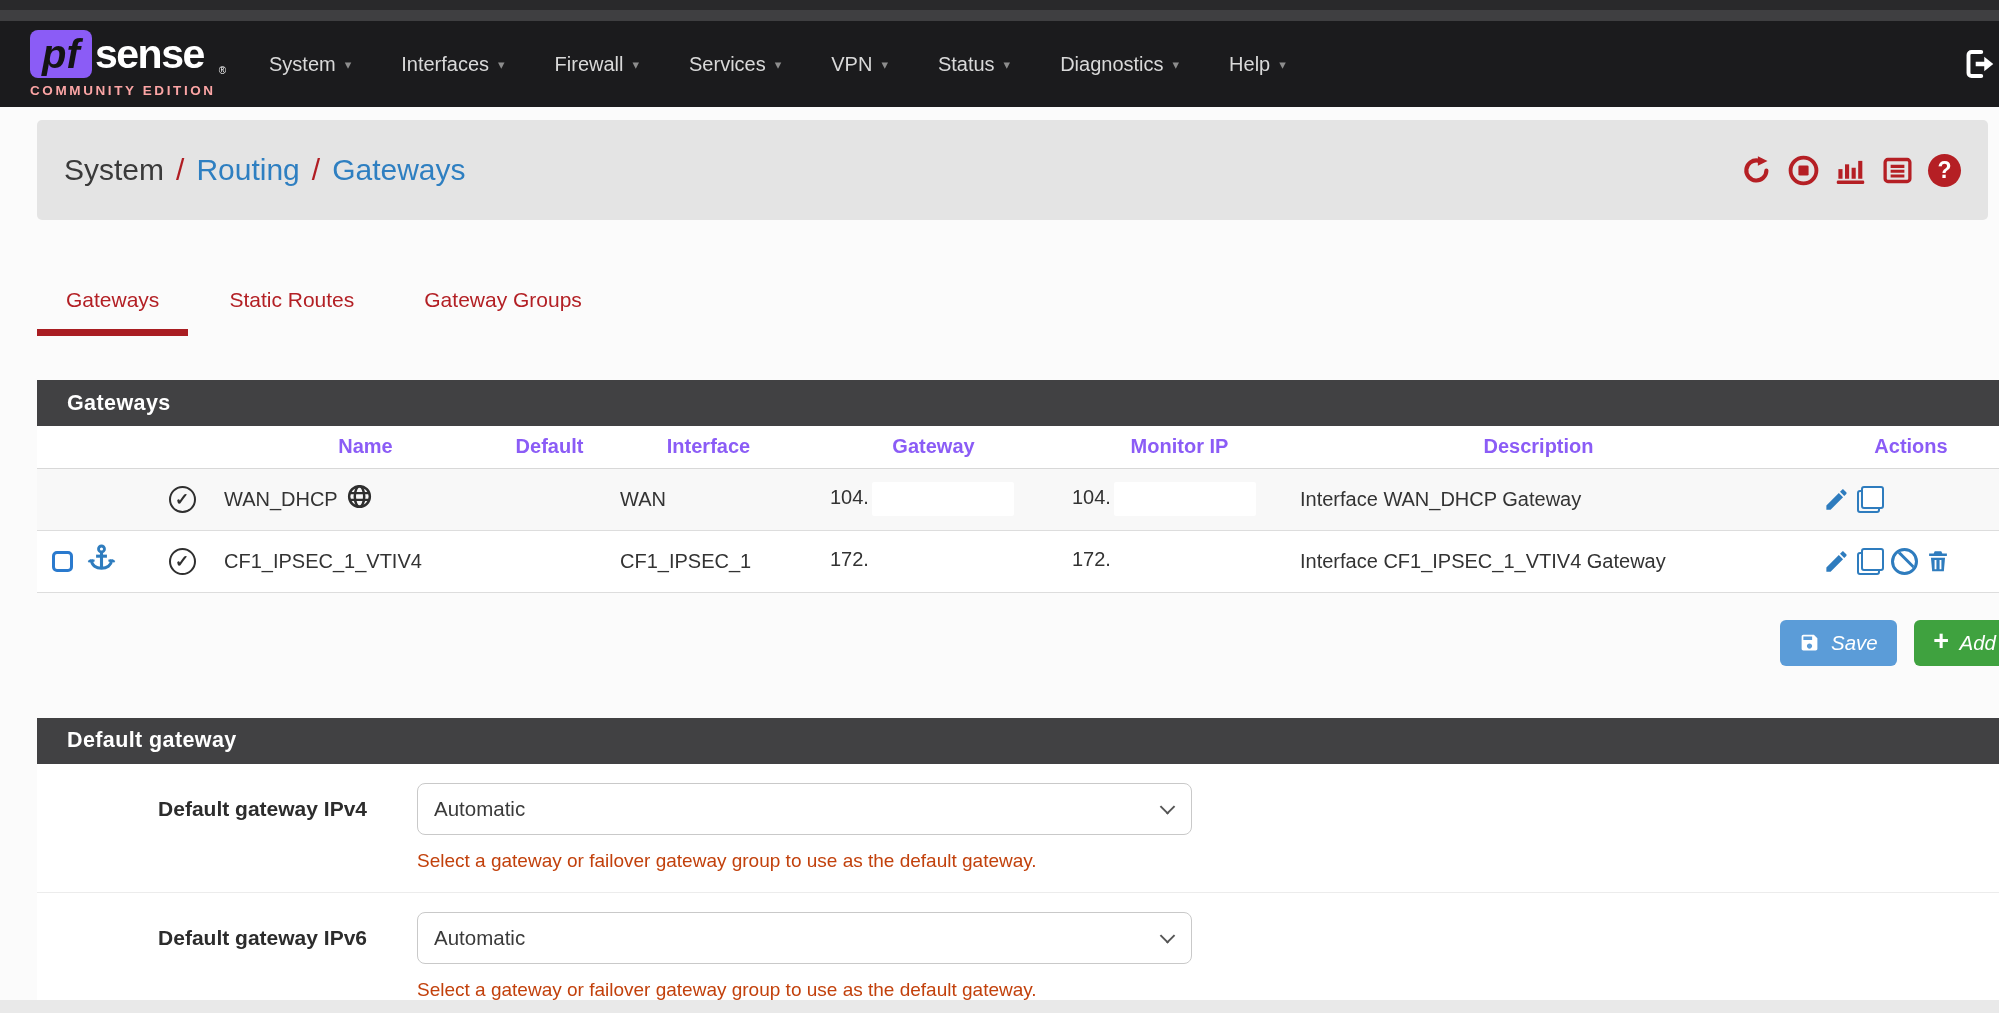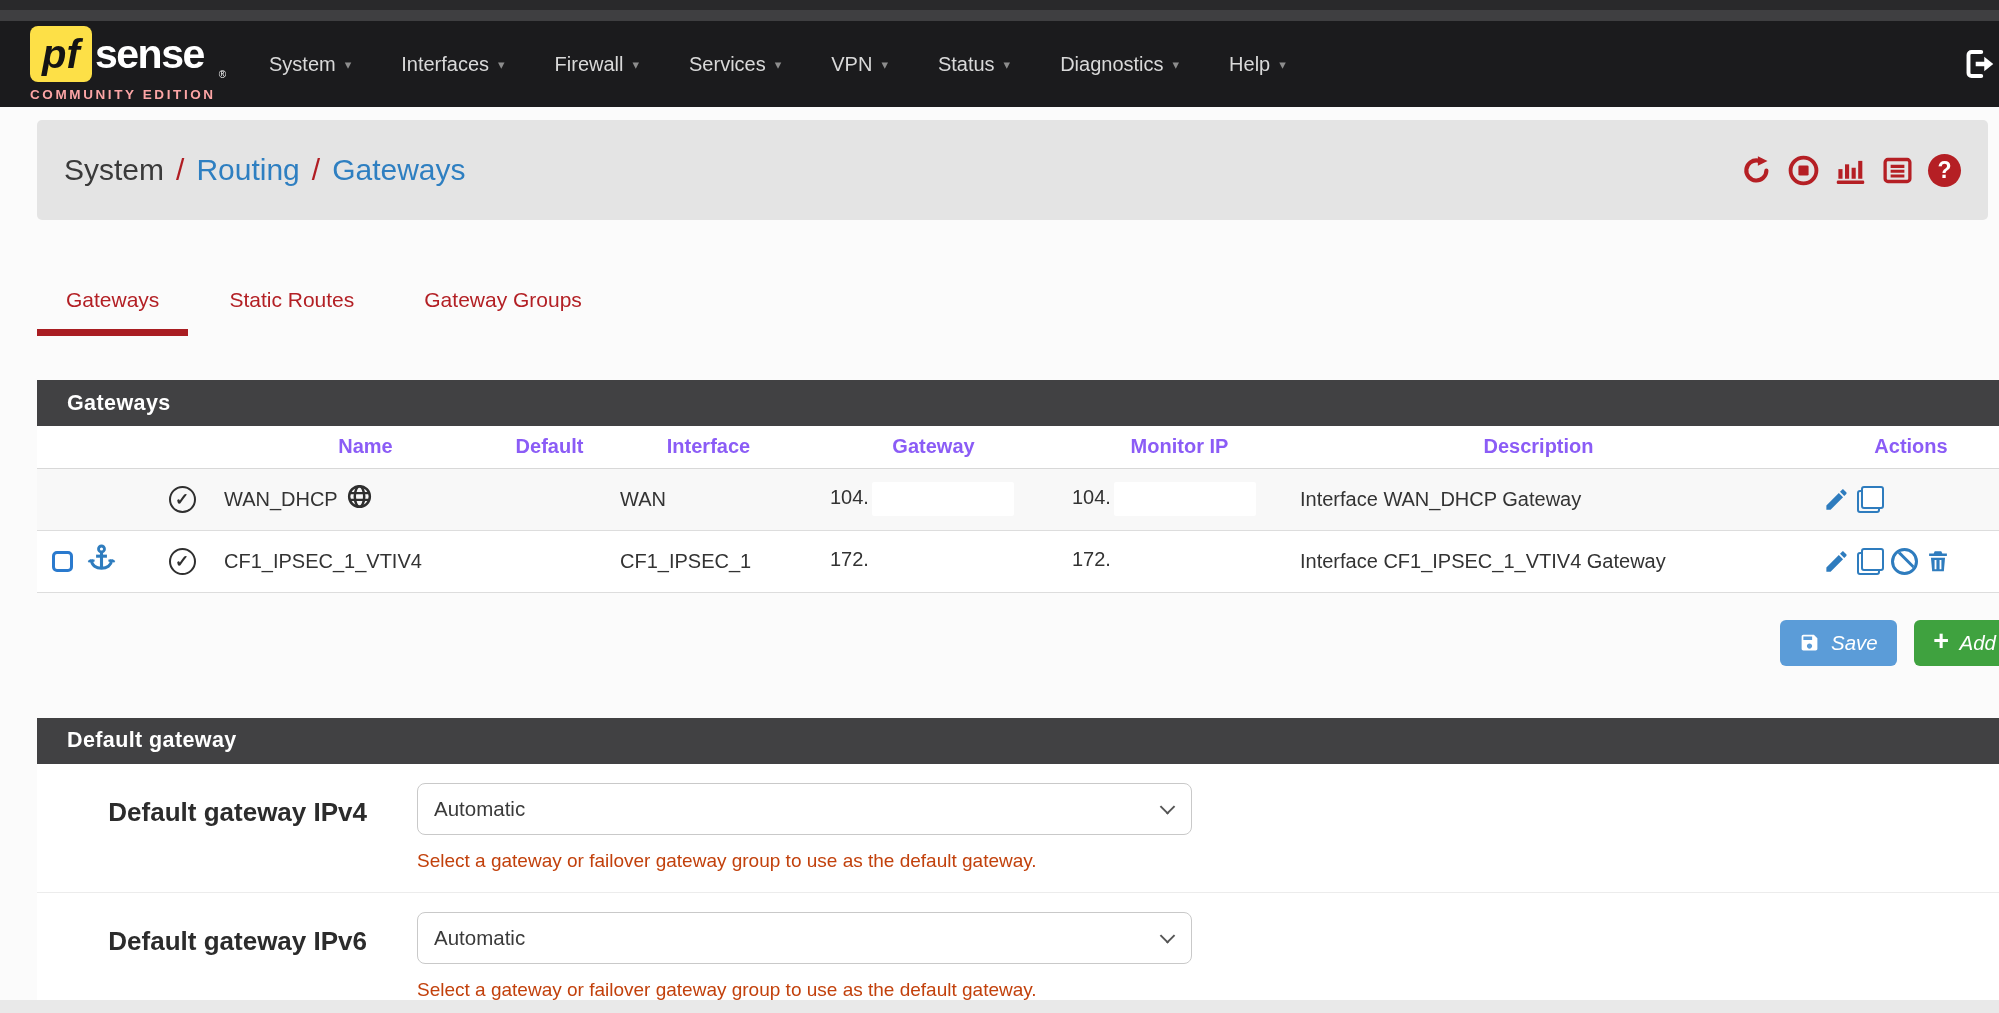--- a/index.html
+++ b/index.html
@@ -6,21 +6,21 @@
   html,body { width:1999px; height:1013px; overflow:hidden; }
   body { font-family:"Liberation Sans", sans-serif; background:#fbfbfb; position:relative; }
 
   
   .strip1 { height:10px; background:#29292b; }
   .strip2 { height:11px; background:#3f3f41; }
   .navbar { height:86px; background:#1b1b1d; display:flex; align-items:center; padding-left:30px; position:relative; }
 
   .brand { width:188px; flex:0 0 auto; cursor:pointer; }
   .brand-top { display:flex; align-items:center; position:relative; }
-  .pf-box { background:#fde047; border-radius:8px; width:62px; height:56px; display:flex; align-items:center; justify-content:center;
+  .pf-box { background:#8b5cf6; border-radius:8px; width:62px; height:48px; display:flex; align-items:center; justify-content:center;
             font-style:italic; font-weight:bold; font-size:40px; color:#141414; }
   .sense { color:#fff; font-weight:bold; font-size:41px; letter-spacing:-1.5px; margin-left:3px; line-height:1; }
   .reg { color:#fff; font-size:10px; position:absolute; right:-8px; bottom:2px; }
   .brand-sub { color:#fca5a5; font-size:13.5px; font-weight:bold; letter-spacing:2.6px; margin-top:5px; white-space:nowrap; }
 
   .nav-menu { display:flex; margin-left:26px; }
   .nav-item { color:#d9d9d9; font-size:20px; padding:0 25px; height:86px; display:flex; align-items:center; cursor:pointer; white-space:nowrap; }
   .caret { color:#8d8d8d; font-size:13px; margin-left:9px; }
   .logout { position:absolute; right:2px; top:50%; transform:translateY(-50%); cursor:pointer; width:36px; height:36px; }
 
@@ -73,21 +73,21 @@
   .btn-row { display:flex; justify-content:flex-end; align-items:center; gap:17px; margin:27px -16px 0 0; }
   .btn { height:46px; border:none; border-radius:6px; color:#fff; font-size:20.5px; font-family:inherit;
          display:flex; align-items:center; gap:11px; padding:0 19px; cursor:pointer;font-style:italic; }
   .btn-save { background:#5b9cd8; }
   .btn-add { background:#3fa23f; }
   .plus { font-size:27px; font-weight:bold; line-height:1; margin-top:-2px; }
 
   
   .form-row { display:flex; padding:19px 0 20px; background:#fff; }
   .form-row.divided { border-bottom:1px solid #ececec; }
-  .form-label { width:380px; text-align:right; padding-right:50px; padding-top:14px; font-weight:bold; font-size:26px; color:#2c2c2c; }
+  .form-label { width:380px; text-align:right; padding-right:50px; padding-top:14px; font-weight:bold; font-size:21px; color:#2c2c2c; }
   .select-wrap { position:relative; width:775px; }
   .select-wrap select { width:100%; height:52px; font-size:20.5px; font-family:inherit; color:#3a3a3a;
                         padding:0 44px 0 16px; border:1px solid #c9c9c9; border-radius:8px; background:#fff;
                         appearance:none; -webkit-appearance:none; -moz-appearance:none; cursor:pointer; }
   .sel-chev { position:absolute; right:19px; top:50%; width:11px; height:11px; border-right:2.2px solid #555; border-bottom:2.2px solid #555;
               transform:translateY(-70%) rotate(45deg); pointer-events:none; }
   .help-text { margin-top:15px; color:#c2410c; font-size:19px; }
 
   .page-bottom { position:absolute; left:0; right:0; bottom:0; height:13px; background:#e9e9e9; }
 </style>

